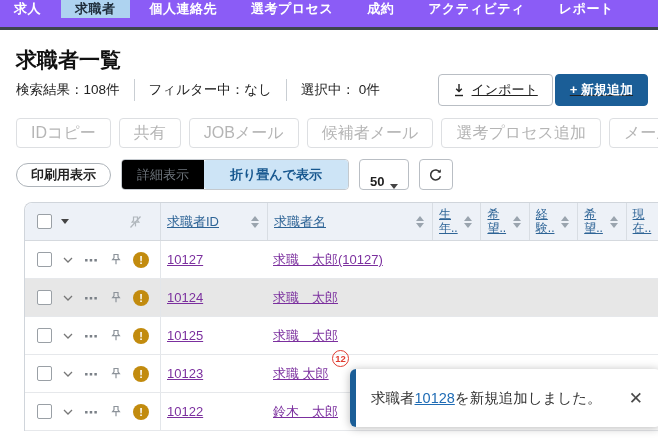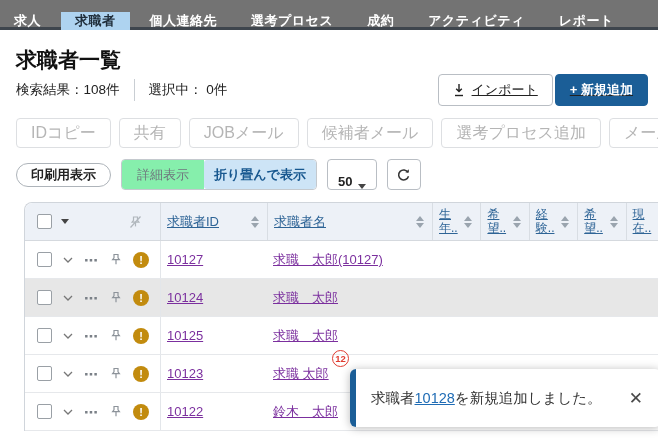--- a/index.html
+++ b/index.html
@@ -1,21 +1,21 @@
 <!DOCTYPE html>
 <html><head>
 <meta charset="utf-8">
 <style>
   * { margin:0; padding:0; box-sizing:border-box; }
   html,body { width:658px; height:441px; overflow:hidden; background:#fff;
     font-family:"Liberation Sans","DejaVu Sans",sans-serif; color:#222; }
   body { position:relative; }
 
   
-  .topnav { height:30px; background:#737373; display:flex; align-items:flex-end;
+  .topnav { height:30px; background:#8b5cf6; display:flex; align-items:flex-start;
     border-bottom:3px solid #3e454d; }
   .topnav .tab { display:flex; align-items:center; padding:0 14px; margin-bottom:-3px;
     font-size:13px; font-weight:bold; color:#fff; cursor:pointer; letter-spacing:.5px; }
   .topnav .tab + .tab { margin-left:6px; }
   .topnav .tab.active { background:#aed3f0; color:#1f2d3a; }
 
   
   .content { padding:0 0 0 16px; }
   .page-title { font-size:21px; font-weight:bold; color:#111; margin-top:16px; }
 
@@ -32,22 +32,22 @@
 
   .bulk-row { display:flex; align-items:center; gap:8px; margin-top:12px; }
   .btn.disabled { border-color:#dddfe2; color:#b5b5b5; height:30px; font-size:16px; }
   .more-dots { color:#b5b5b5; font-size:15px; letter-spacing:2px; padding:0 4px; cursor:pointer; }
 
   .view-row { display:flex; align-items:center; gap:10px; margin-top:11px; }
   .btn.strong { font-weight:bold; height:24px; border-color:#aeb4ba;border-radius:14px; }
   .segmented { display:flex; align-items:stretch; border:1px solid #c4c9ce; border-radius:4px;
     overflow:hidden; height:31px; }
   .segment { display:flex; align-items:center; padding:0 15px; font-size:13px;
-    color:#6f767d; cursor:pointer; background:#86efac; }
-  .segment.selected { background:#cde4f6; color:#17578f; font-weight:bold; border-radius:3px; padding:0 10px; }
+    color:#6f767d; cursor:pointer; background:#000000; }
+  .segment.selected { background:#cde4f6; color:#17578f; font-weight:bold; border-radius:3px; padding:0 26px; }
   .pagesize { font-weight:bold; gap:6px; height:31px; padding:0 10px;align-items:flex-end; }
   .caret-down { width:0; height:0; border-left:4px solid transparent;
     border-right:4px solid transparent; border-top:5px solid #444; display:inline-block; }
   .iconbtn { width:34px; padding:0; height:31px; }
 
   
   .table { margin:12px 0 0 8px; border-left:1px solid #d0d5db; border-top:1px solid #d0d5db;
     border-radius:8px 0 0 0; width:650px; background:#fff; }
   .thead, .trow { display:grid; grid-template-columns:135px 107px 165px repeat(5,1fr); }
   .thead { background:#edf1f7; height:38px; border-bottom:1px solid #d5d9de;
@@ -99,20 +99,21 @@
   <div class="tab">レポート</div>
 </div>
 
 <div class="content">
 
   <div class="page-title">求職者一覧</div>
 
   <div class="stats-row">
     <div class="stats">
       <span class="stat-item">検索結果：108件</span>
+      <span class="stat-item">フィルター中：なし</span>
       <span class="stat-item">選択中： 0件</span>
     </div>
     <div class="header-buttons">
       <button class="btn">
         <span class="row-icon">
           <svg width="12" height="14" viewBox="0 0 12 14">
               <path d="M6 1v7M3.2 5.8L6 8.6l2.8-2.8" fill="none" stroke="#222" stroke-width="1.4"></path>
               <path d="M2 12.5h8" stroke="#222" stroke-width="1.4"></path>
             </svg>
         </span>

